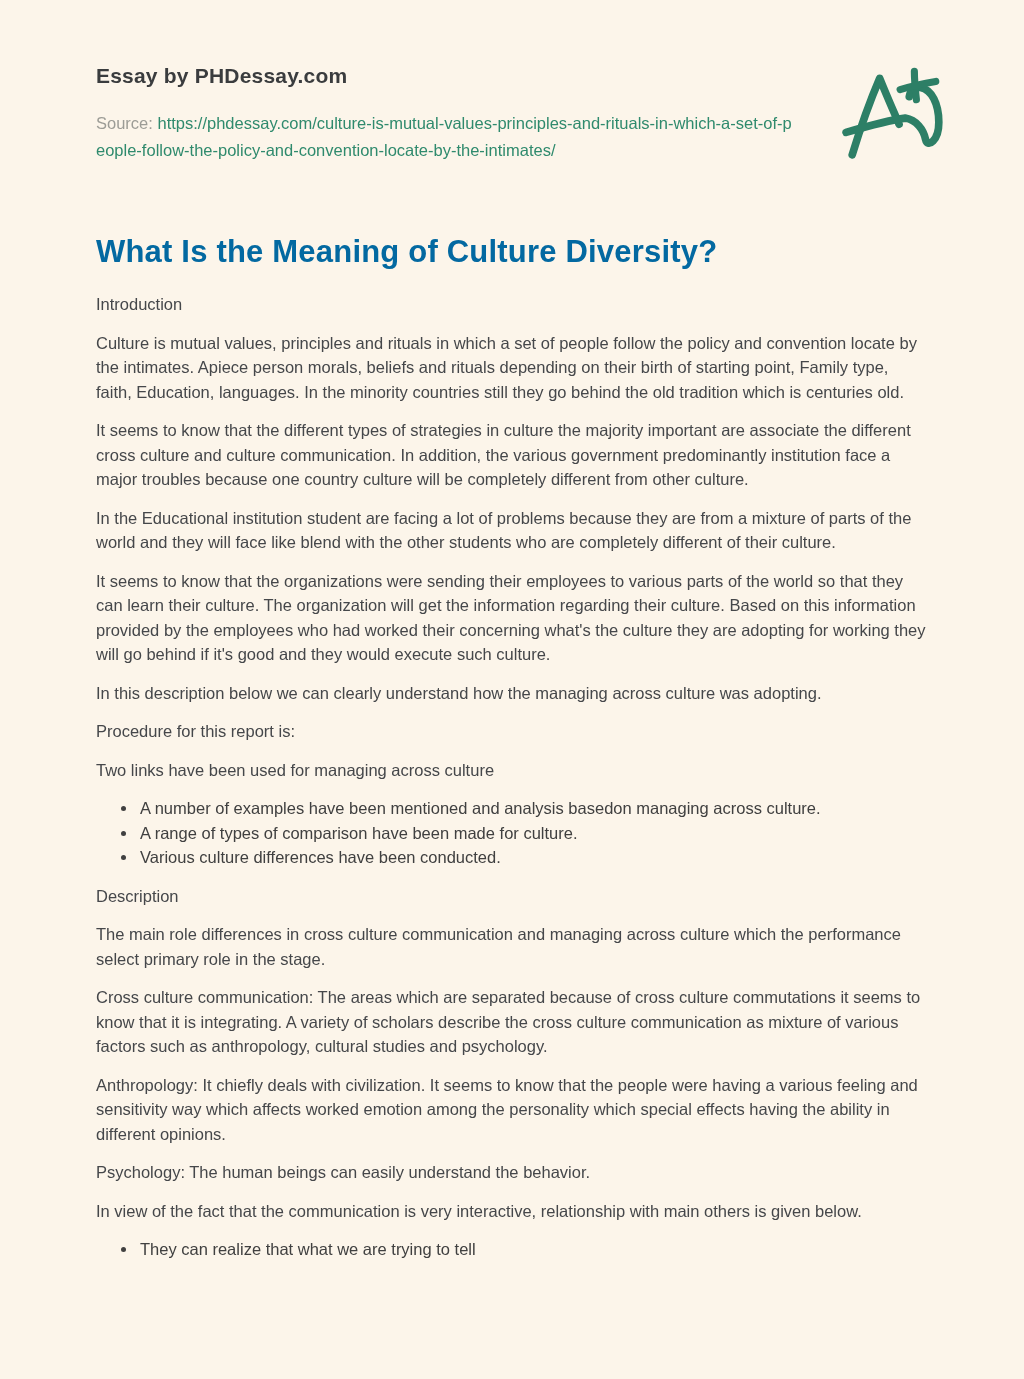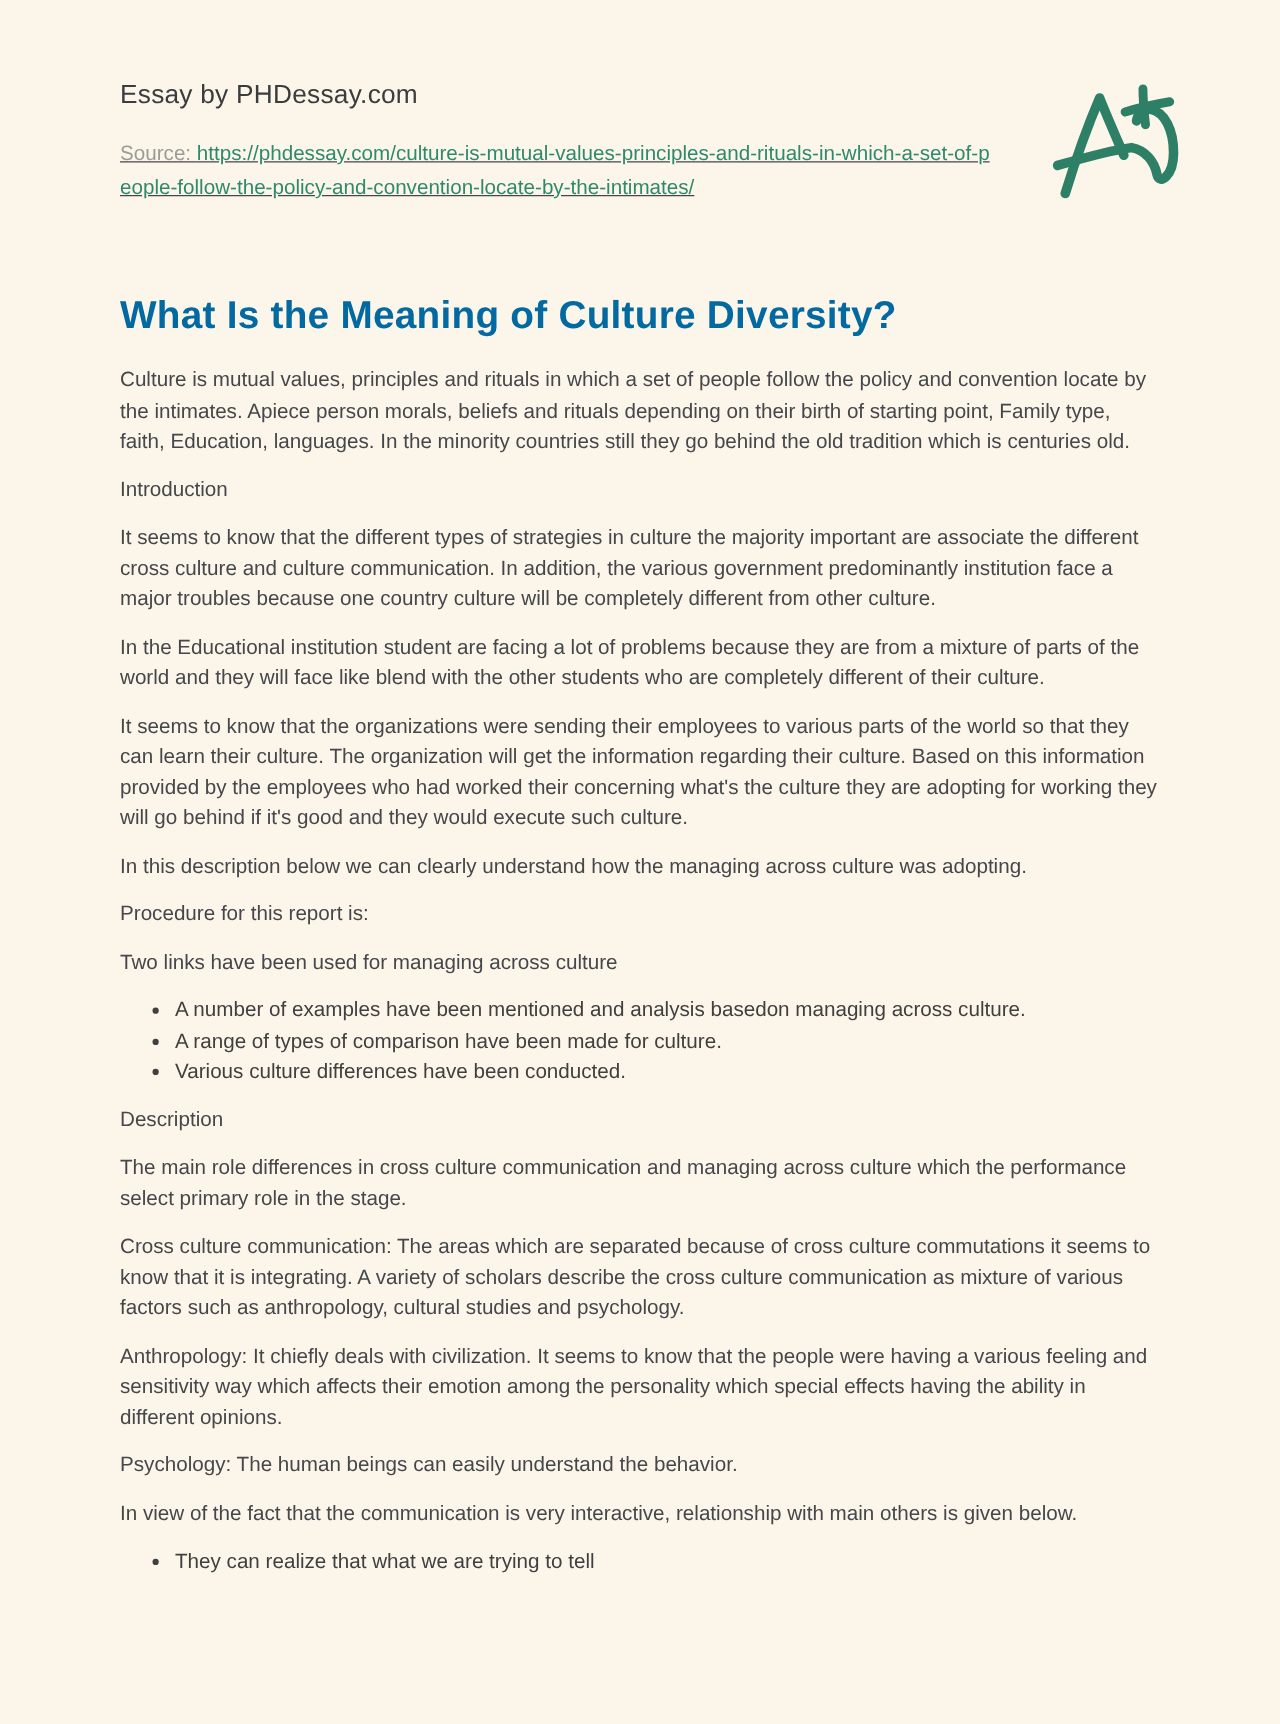--- a/index.html
+++ b/index.html
@@ -18,32 +18,31 @@
     width: 1024px;
     height: 1379px;
     padding: 64px 96px 0 96px;
   }
 
   
   .doc-header { position: relative; }
 
   .doc-header h2 {
     font-size: 21px;
-    font-weight: 400;
+    font-weight: 700;
     color: #3a3c3e;
     letter-spacing: 0.2px;
   }
 
   .source-line {
     margin-top: 22px;
     max-width: 700px;
     font-size: 16.5px;
     line-height: 27px;
     word-break: break-all;
-    text-decoration: underline;
   }
 
   .source-label { color: #9c9c96; }
 
   .source-url {
     color: #2f8a6d;
     text-decoration: none;
     cursor: pointer;
   }
 
@@ -105,37 +104,37 @@
 
       <path d="M71 4 C71 14 72 23 73 32" stroke="#2d7f66" stroke-width="7" stroke-linecap="round"></path>
 
       <path d="M57 22 C70 18 80 16 92 14" stroke="#2d7f66" stroke-width="7" stroke-linecap="round"></path>
     </svg>
   </div>
 
   <h1 class="article-title">What Is the Meaning of Culture Diversity?</h1>
 
   <div class="article-body">
+    <p>Introduction</p>
     <p>Culture is mutual values, principles and rituals in which a set of people follow the policy and convention locate by the intimates. Apiece person morals, beliefs and rituals depending on their birth of starting point, Family type, faith, Education, languages. In the minority countries still they go behind the old tradition which is centuries old.</p>
-    <p>Introduction</p>
     <p>It seems to know that the different types of strategies in culture the majority important are associate the different cross culture and culture communication. In addition, the various government predominantly institution face a major troubles because one country culture will be completely different from other culture.</p>
     <p>In the Educational institution student are facing a lot of problems because they are from a mixture of parts of the world and they will face like blend with the other students who are completely different of their culture.</p>
     <p>It seems to know that the organizations were sending their employees to various parts of the world so that they can learn their culture. The organization will get the information regarding their culture. Based on this information provided by the employees who had worked their concerning what's the culture they are adopting for working they will go behind if it's good and they would execute such culture.</p>
     <p>In this description below we can clearly understand how the managing across culture was adopting.</p>
     <p>Procedure for this report is:</p>
     <p>Two links have been used for managing across culture</p>
     <ul>
       <li>A number of examples have been mentioned and analysis basedon managing across culture.</li>
       <li>A range of types of comparison have been made for culture.</li>
       <li>Various culture differences have been conducted.</li>
     </ul>
     <p>Description</p>
     <p>The main role differences in cross culture communication and managing across culture which the performance select primary role in the stage.</p>
     <p>Cross culture communication: The areas which are separated because of cross culture commutations it seems to know that it is integrating. A variety of scholars describe the cross culture communication as mixture of various factors such as anthropology, cultural studies and psychology.</p>
-    <p>Anthropology: It chiefly deals with civilization. It seems to know that the people were having a various feeling and sensitivity way which affects their emotion among the personality which special effects having the ability in different opinions.</p>
+    <p>Anthropology: It chiefly deals with civilization. It seems to know that the people were having a various feeling and sensitivity way which affects worked emotion among the personality which special effects having the ability in different opinions.</p>
     <p>Psychology: The human beings can easily understand the behavior.</p>
     <p>In view of the fact that the communication is very interactive, relationship with main others is given below.</p>
     <ul>
       <li>They can realize that what we are trying to tell</li>
     </ul>
   </div>
 
 </div>
 
 </body></html>

